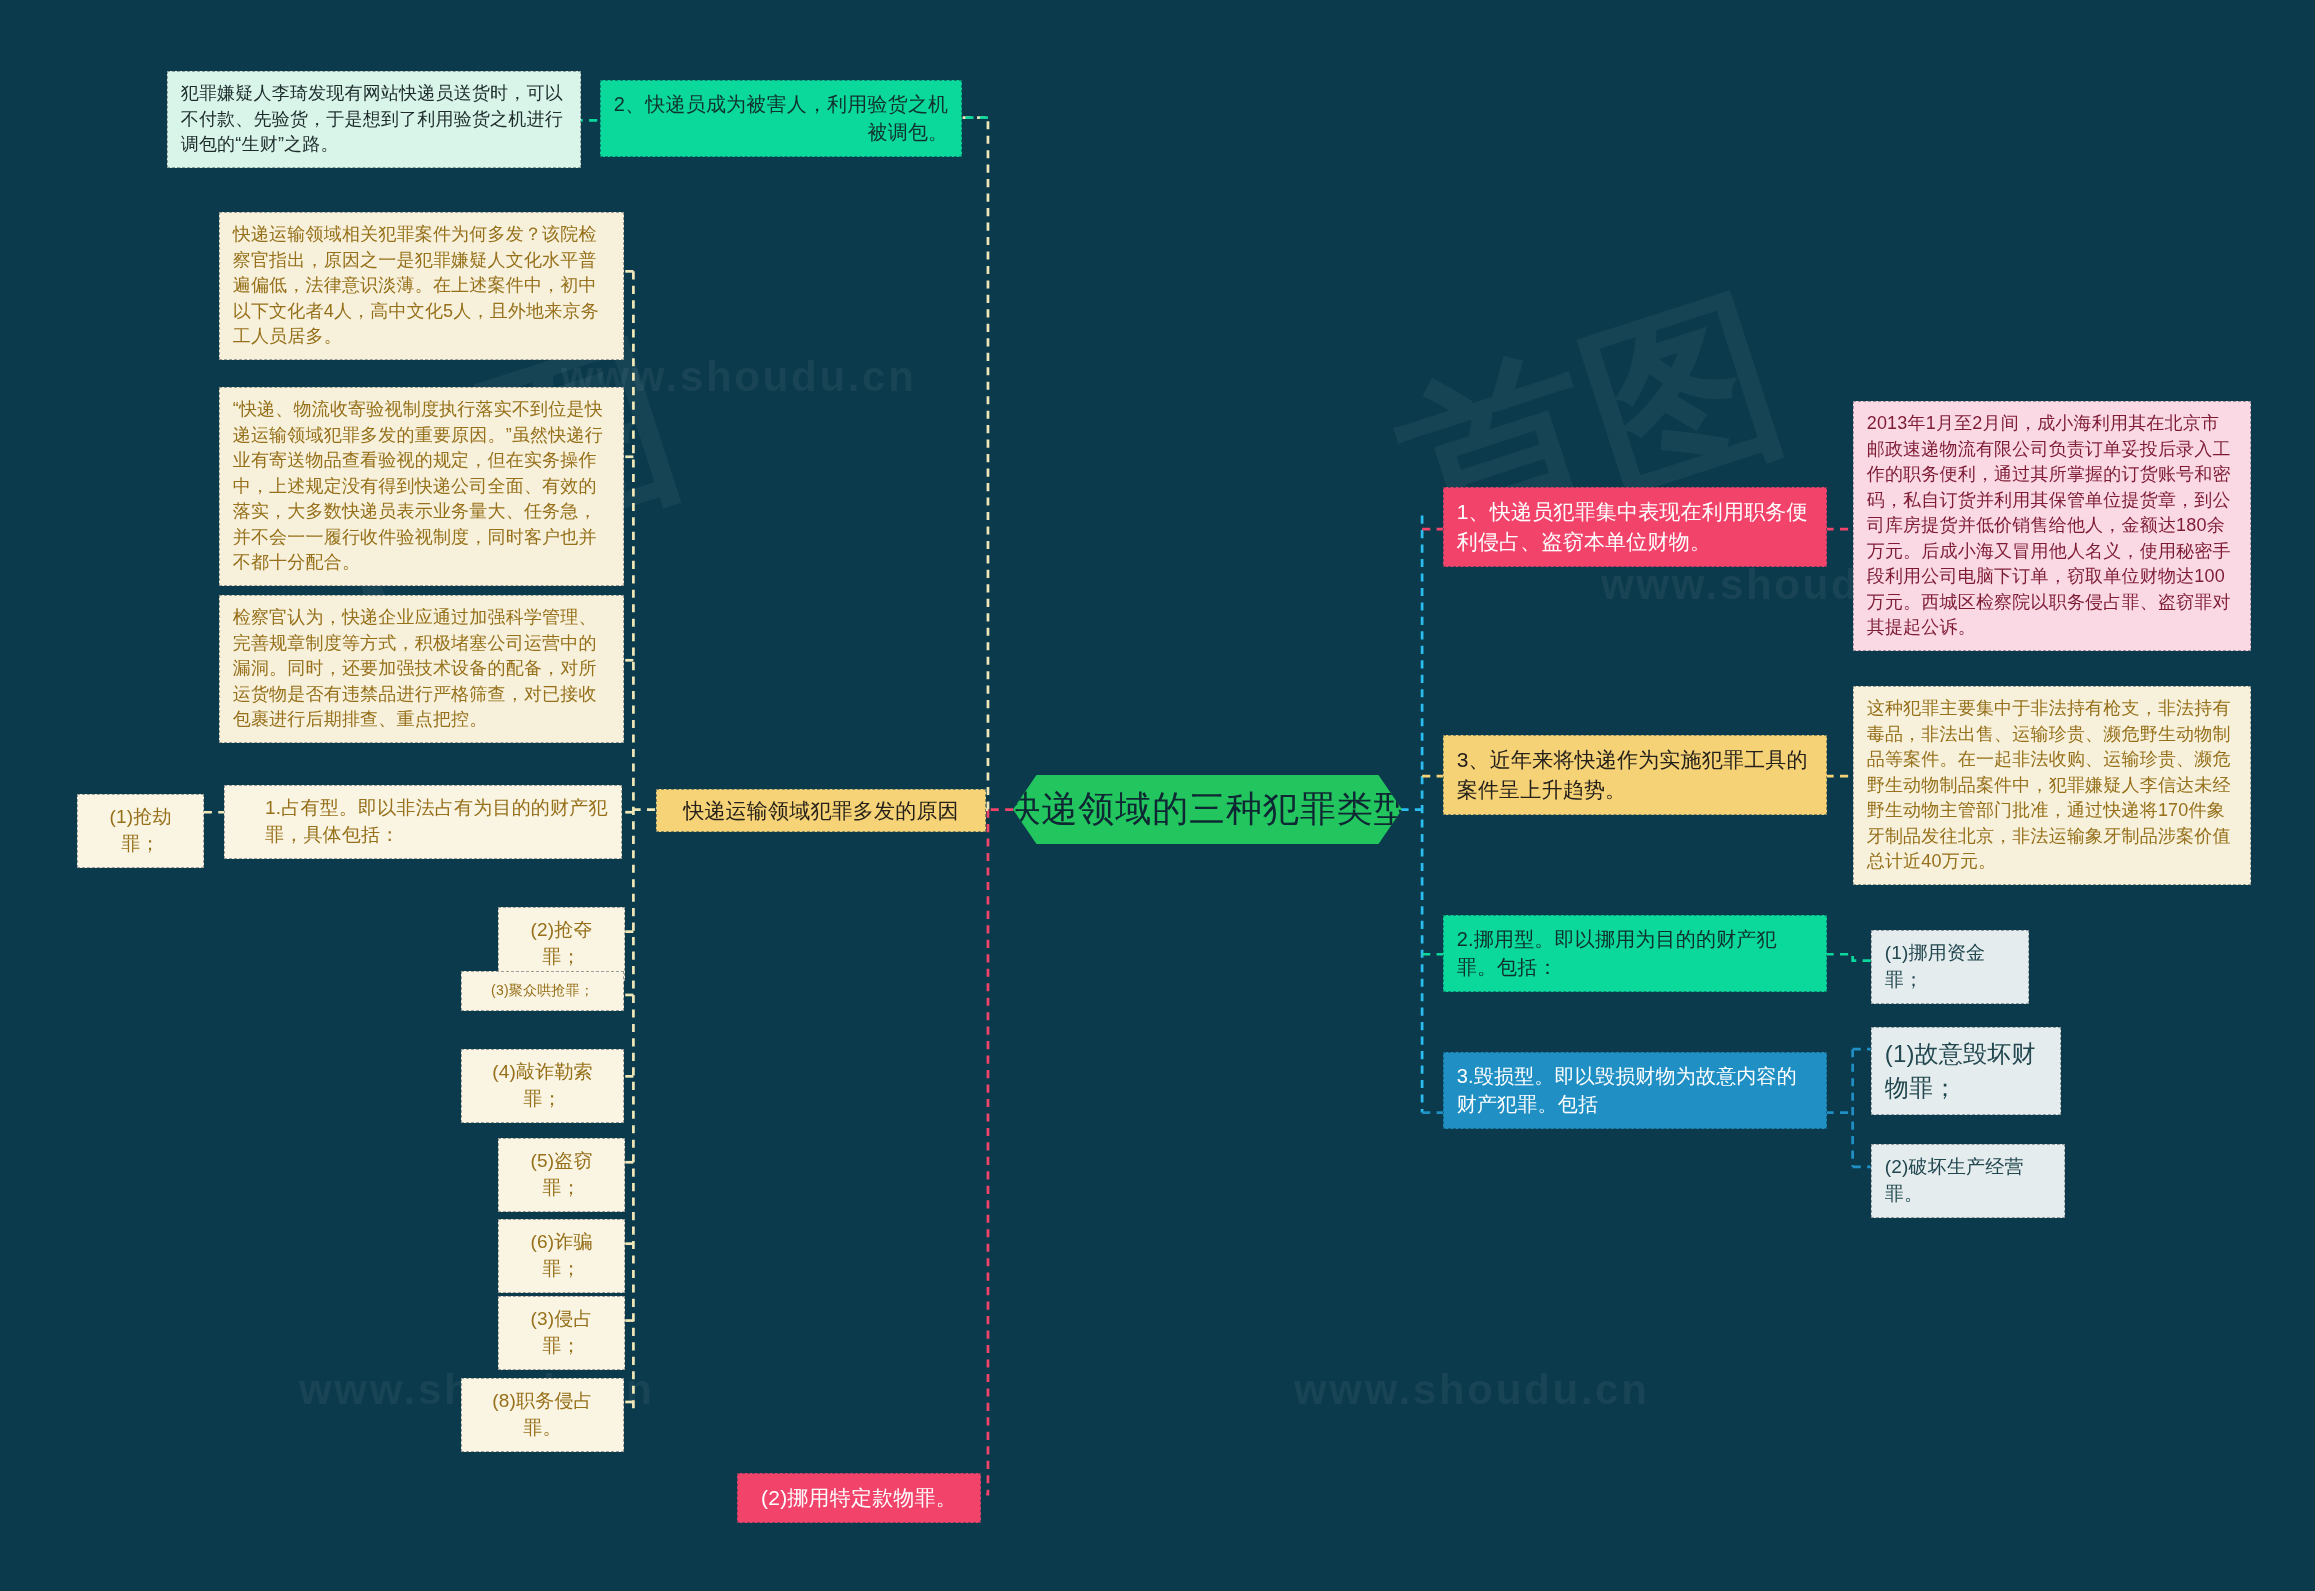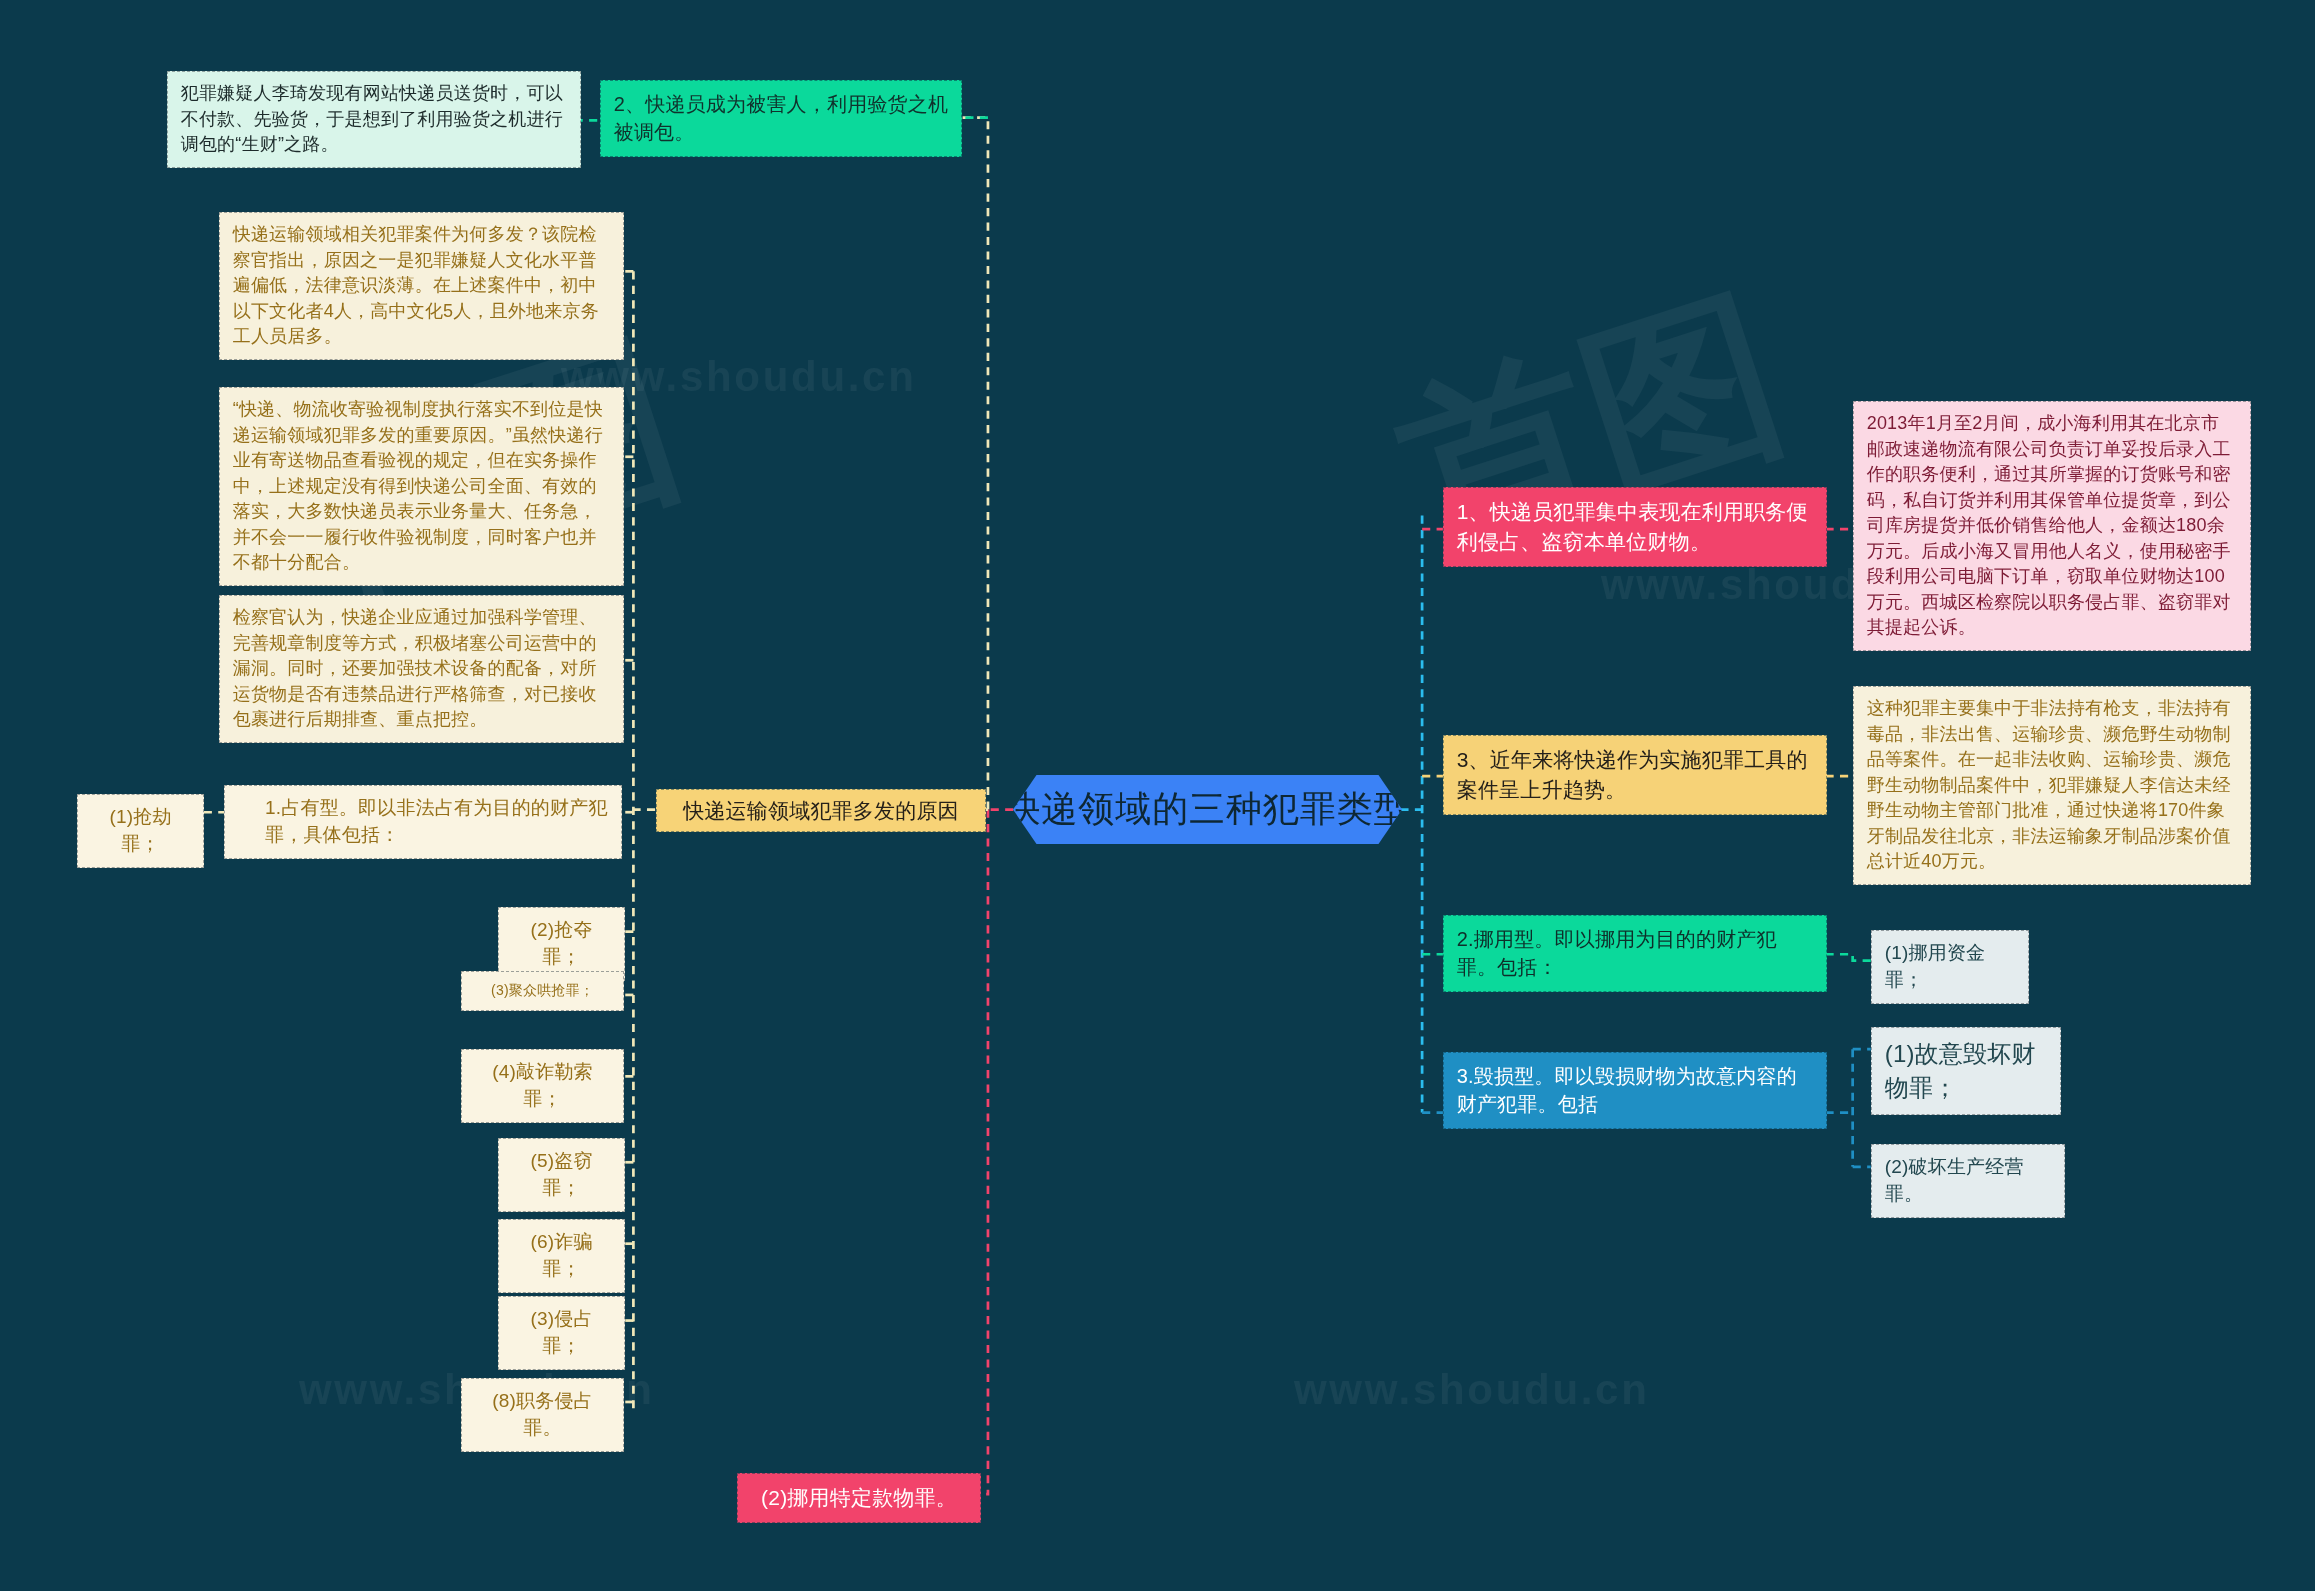--- a/index.html
+++ b/index.html
@@ -53,35 +53,35 @@
   .node span { display: block; width: 100%; }
 
   
   .dashed {
     border: 1.8px dashed rgba(80,90,95,0.55);
     padding: 9px 12.7px;
   }
 
   
   .t-mint   { background: #d9f5ea; color: #1d2b2b; }
-  .t-green  { background: #0bd99b; color: #10322c; border-color: rgba(12,58,76,0.55); }
+  .t-green  { background: #0bd99b; color: #10322c; border-color: rgba(12,58,76,0.55); text-align: right; }
   .t-cream  { background: #f7f1dc; color: #96701a; }
   .t-cream2 { background: #faf4e2; color: #96701a; }
   .t-pinkbg { background: #fbd9e4; color: #7d1b35; }
   .t-pink   { background: #f2436b; color: #ffffff; border-color: rgba(12,58,76,0.5); }
   .t-yellow { background: #f7d377; color: #252019; border-color: rgba(12,58,76,0.5); }
   .t-orange { background: #f6d277; color: #24201a; border-color: rgba(12,58,76,0.5); }
   .t-teal   { background: #0bd99b; color: #0e2f2a; border-color: rgba(12,58,76,0.5); }
   .t-blue   { background: #1f8fc4; color: #ffffff; border-color: rgba(12,58,76,0.5); }
   .t-ice    { background: #e4ecee; color: #22474f; }
 
   
   .central {
     position: absolute;
-    background: #3b82f6;
+    background: #22c55e;
     color: #0e2733;
     display: flex;
     align-items: center;
     justify-content: center;
     font-size: 36px;
     letter-spacing: 0.9px;
     clip-path: polygon(23.5px 0, calc(100% - 23.5px) 0, 100% 50%, calc(100% - 23.5px) 100%, 23.5px 100%, 0 50%);
     white-space: nowrap;
   }
 </style>

